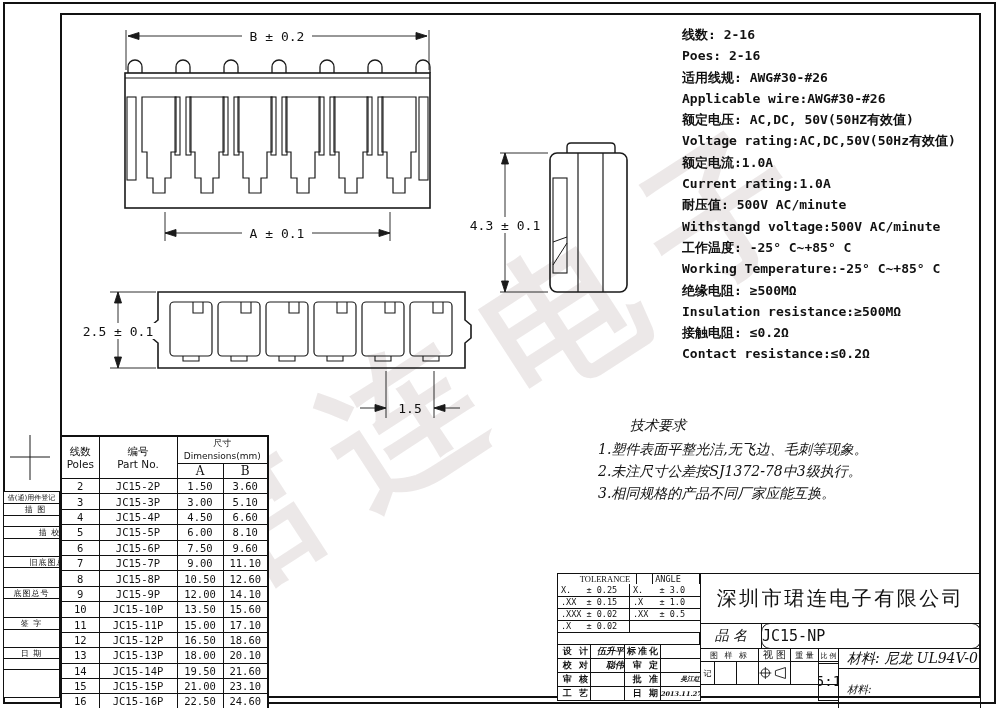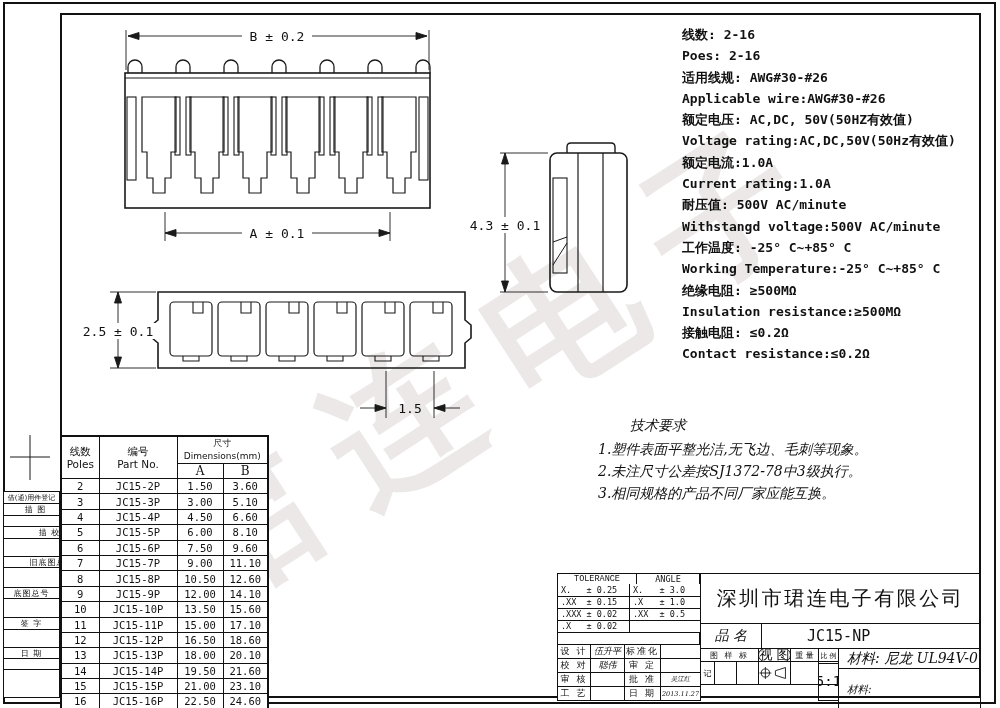--- a/index.html
+++ b/index.html
@@ -58,22 +58,22 @@
     font-family: "DejaVu Sans Mono", monospace; font-size: 8.5px;
     padding-left: 3px; text-align: left; white-space: nowrap;
   }
   table.tol td:nth-child(2) { border-right: 1px solid #111; }
   
   table.sign {
     position: absolute; left: 557px; top: 644px; width: 143px;
     border-collapse: collapse; table-layout: fixed; border: 1px solid #111; background:#fff;
   }
   table.sign td {
-    border: 1px solid #111; height: 13.5px; text-align: center;
-    font-size: 9px; white-space: nowrap; overflow: hidden;
+    border: 1px solid #111; height: 13.5px; text-align: right;
+    font-size: 9px; white-space: nowrap; overflow: hidden; font-weight: bold;
   }
   table.sign td:nth-child(1), table.sign td:nth-child(3) { letter-spacing: 2px; }
   table.sign td:nth-child(2), table.sign td:nth-child(4) { font-family:"DejaVu Serif",serif; font-style: italic; }
   table.sign td:nth-child(4) { font-size: 6.5px; }
   .strip-label {
     position: absolute; left: 3px; width: 57px; border: 1px solid #111;
     display: flex; align-items: center; justify-content: center;
     font-size: 8px; letter-spacing: 1px; background: #fff; white-space: nowrap; overflow: hidden;
   }
   .strip-blank { position: absolute; left: 3px; width: 57px; border: 1px solid #111; background:#fff; }
@@ -365,21 +365,21 @@
     <div class="strip-blank" style="top:598px;height:20px;"></div>
     <div class="strip-label" style="top:617px;height:13px;">签 字</div>
     <div class="strip-blank" style="top:629px;height:19px;"></div>
     <div class="strip-label" style="top:647px;height:12px;">日 期</div>
     <div class="strip-blank" style="top:658px;height:12px;"></div>
     <div class="strip-blank" style="top:669px;height:29px;"></div>
   </div>
 
   <div>
 
-    <div class="cell" style="left:557px;top:573px;width:80px;height:12px;font-size:8.5px;font-family:Liberation Mono, monospace;">TOLERANCE</div>
+    <div class="cell" style="left:557px;top:573px;width:96px;height:12px;font-size:8.5px;font-family:Liberation Serif, serif;">TOLERANCE</div>
     <div class="cell" style="left:636px;top:573px;width:64px;height:12px;font-size:8.5px;font-family:'DejaVu Sans Mono',monospace;">ANGLE</div>
 
     <table class="tol">
       <colgroup>
           <col style="width:26px">
           <col style="width:46px">
           <col style="width:27px">
           <col style="width:44px">
         </colgroup>
       <tbody>
@@ -442,24 +442,24 @@
             <td></td>
             <td>日 期</td>
             <td>2013.11.27</td>
           </tr>
         </tbody>
     </table>
 
     <div class="cell" style="left:700px;top:573px;width:281px;height:51px;font-size:20px;letter-spacing:2.5px;">深圳市珺连电子有限公司</div>
 
     <div class="cell" style="left:700px;top:623px;width:62px;height:26px;font-size:14px;font-family:'DejaVu Serif',serif;font-style:italic;">品 名</div>
-    <div class="cell start" style="left:761px;top:623px;width:220px;height:26px;font-size:15px;font-family:'DejaVu Sans Mono',monospace;padding-left:45px;">JC15-NP</div>
+    <div class="cell start" style="left:761px;top:623px;width:220px;height:26px;font-size:15px;font-family:'DejaVu Sans Mono',monospace;border-radius:9px;">JC15-NP</div>
 
     <div class="cell" style="left:700px;top:648px;width:59px;height:14px;font-size:8px;letter-spacing:2px;">图 样 标</div>
-    <div class="cell" style="left:758px;top:648px;width:33px;height:14px;font-size:13px;border-radius:7px;">视 图</div>
+    <div class="cell" style="left:758px;top:648px;width:33px;height:14px;font-size:10px;">视 图</div>
     <div class="cell" style="left:790px;top:648px;width:29px;height:14px;font-size:8px;">重 量</div>
     <div class="cell" style="left:818px;top:648px;width:21px;height:16px;font-size:7px;">比 例</div>
     <div class="cell" style="left:700px;top:661px;width:15px;height:24px;font-size:8px;">记</div>
     <div class="cell" style="left:714px;top:661px;width:23px;height:24px;"></div>
     <div class="cell" style="left:736px;top:661px;width:23px;height:24px;"></div>
     <div class="cell" style="left:758px;top:661px;width:33px;height:24px;">
       <svg width="32" height="16" viewBox="0 0 34 16" style="position:static;">
         <g stroke="#1a1a1a" fill="none" stroke-width="1">
           <circle cx="7" cy="8" r="4.5"></circle>
           <line x1="0.5" y1="8" x2="13.5" y2="8"></line>

